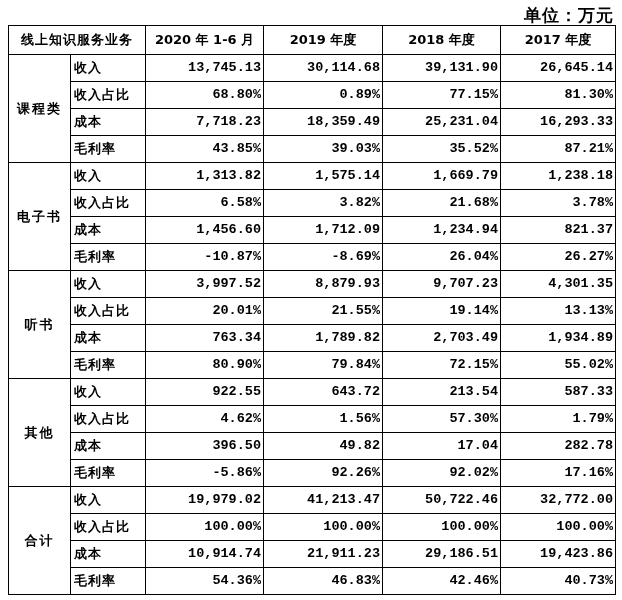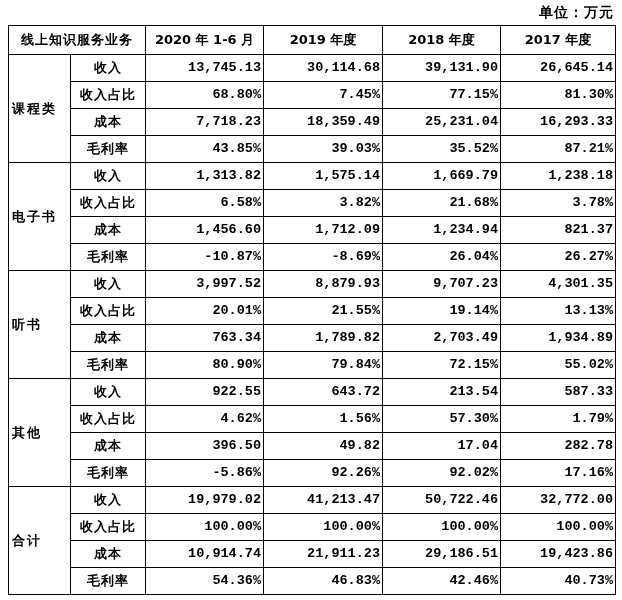--- a/index.html
+++ b/index.html
@@ -3,42 +3,42 @@
 <meta charset="utf-8">
 <style>
   html, body { margin: 0; padding: 0; background: #ffffff; }
   body {
     width: 622px; height: 600px; position: relative; overflow: hidden;
     font-family: "DejaVu Sans", "Liberation Sans", sans-serif;
     color: #000;
   }
   .unit {
     position: absolute; right: 8px; top: 4px;
-    font-size: 14px; font-weight: bold; letter-spacing: 1px;
+    font-size: 17px; font-weight: bold; letter-spacing: 1px;
   }
   table {
     position: absolute; left: 8px; top: 25px;
     border-collapse: collapse;
     table-layout: fixed;
     width: 607px;
   }
   td, th {
     border: 1px solid #000;
     height: 26px;
     padding: 0 3px;
     font-size: 13px;
     font-weight: bold;
     line-height: 26px;
     white-space: nowrap;
     overflow: hidden;
   }
   th { text-align: center; height: 28px; }
   th.first { letter-spacing: 1px; }
-  td.cat { letter-spacing: 2px; }
-  td.metric { text-align: center; letter-spacing: 1px; }
+  td.cat { text-align: center; letter-spacing: 2px; }
+  td.metric { letter-spacing: 1px; }
   td.num {
     text-align: right;
     font-family: "Liberation Mono", "DejaVu Sans Mono", monospace;
     font-size: 13.5px;
     padding-right: 2px;
   }
   col.c0 { width: 62px; }
   col.c1 { width: 75px; }
   col.c2 { width: 118px; }
   col.c3 { width: 119px; }
@@ -73,21 +73,21 @@
         <td class="cat" rowspan="4">课程类</td>
         <td class="metric">收入</td>
         <td class="num">13,745.13</td>
         <td class="num">30,114.68</td>
         <td class="num">39,131.90</td>
         <td class="num">26,645.14</td>
       </tr>
       <tr>
         <td class="metric">收入占比</td>
         <td class="num">68.80%</td>
-        <td class="num">7.45%</td>
+        <td class="num">0.89%</td>
         <td class="num">77.15%</td>
         <td class="num">81.30%</td>
       </tr>
       <tr>
         <td class="metric">成本</td>
         <td class="num">7,718.23</td>
         <td class="num">18,359.49</td>
         <td class="num">25,231.04</td>
         <td class="num">16,293.33</td>
       </tr>

